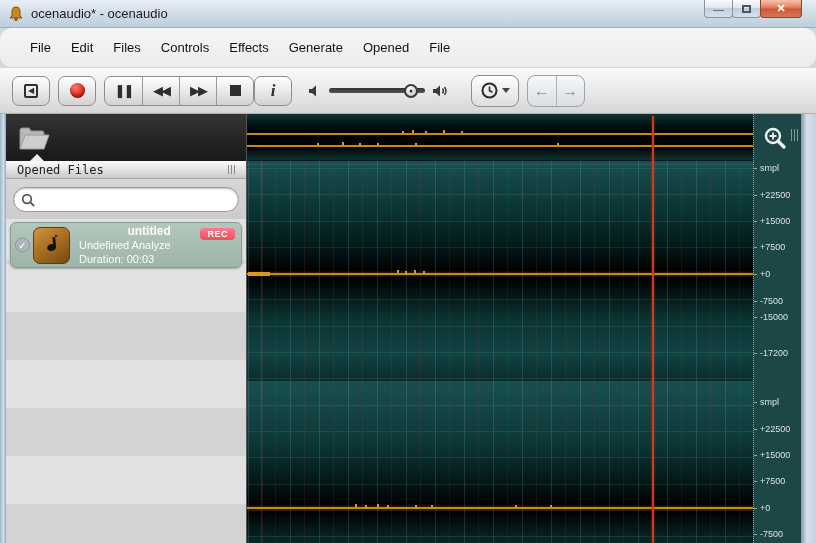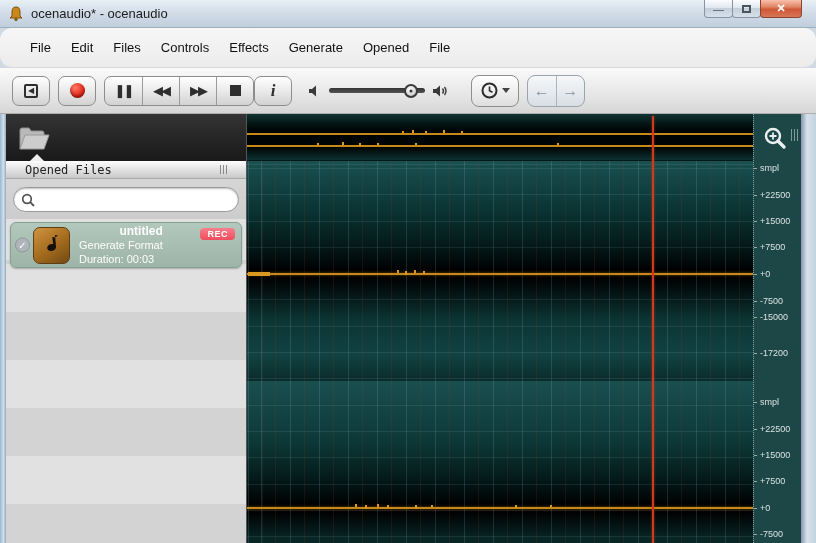--- a/index.html
+++ b/index.html
@@ -57,21 +57,21 @@
 
   
   .content { position:relative; display:flex; height:445px; }
   .edge-l { width:6px; background:linear-gradient(90deg,#9fb6cc,#cfe0ee 60%,#8fa6bc); }
   .edge-r { width:15px; background:linear-gradient(90deg,#8798a8,#d7e2ec 40%,#c3d2df); }
 
   
   .sidebar { width:241px; display:flex; flex-direction:column; background:#dfdfdf; border-right:1px solid #555; }
   .sb-header { position:relative; height:47px; background:linear-gradient(180deg,#343434,#191919); display:flex; align-items:center; padding-left:12px; }
   .sb-notch { position:absolute; left:24px; bottom:0; width:0; height:0; border-left:7px solid transparent; border-right:7px solid transparent; border-bottom:7px solid #efefef; }
-  .sb-titlebar { position:relative; height:18px; background:linear-gradient(180deg,#fdfdfd,#c9c9c9); border-bottom:1px solid #a8a8a8; display:flex; align-items:center; padding:0 19px; font-family:"DejaVu Sans Mono",monospace; font-size:12px; color:#222; }
+  .sb-titlebar { position:relative; height:18px; background:linear-gradient(180deg,#fdfdfd,#c9c9c9); border-bottom:1px solid #a8a8a8; display:flex; align-items:center; padding:0 11px; font-family:"DejaVu Sans Mono",monospace; font-size:12px; color:#222; }
   .grip { margin-left:auto; display:flex; gap:2px; }
   .grip i { width:1px; height:9px; background:#8a8a8a; }
   .sb-search { height:40px; background:linear-gradient(180deg,#d6d6d6,#cccccc); display:flex; align-items:center; justify-content:center; }
   .search-pill { position:relative; width:226px; height:25px; background:#fff; border:1px solid #9a9a9a; border-radius:13px; box-shadow:inset 0 1px 2px rgba(0,0,0,.25); }
   .search-pill svg { position:absolute; left:7px; top:5px; }
   .search-pill input { position:absolute; left:26px; top:2px; width:190px; height:19px; border:none; outline:none; font-size:12px; background:transparent; }
   .file-list { flex:1; background:repeating-linear-gradient(180deg,#e1e1e1 0 48px,#d3d3d3 48px 96px); background-position:0 45px; padding:3px 4px; }
   .file-card { position:relative; height:46px; background:linear-gradient(180deg,#b3c8bd,#9db4a9); border:1px solid #87a094; border-radius:6px; box-shadow:0 1px 2px rgba(0,0,0,.25); display:flex; align-items:center; cursor:pointer; }
   .check-badge { position:absolute; left:4px; top:50%; transform:translateY(-50%); width:15px; height:15px; border-radius:50%; background:#aeb6ba; border:1px solid #8e9699; color:#fff; font-size:10px; display:flex; align-items:center; justify-content:center; }
   .note-tile { width:37px; height:37px; margin-left:22px; border-radius:7px; background:linear-gradient(145deg,#cf9440 0%,#a36a1e 55%,#714a12 100%); border:1px solid #5e3d0e; display:flex; align-items:center; justify-content:center; }
@@ -227,21 +227,21 @@
       <div class="file-list">
         <div class="file-card">
           <span class="check-badge">✓</span>
           <div class="note-tile">
             <svg width="22" height="24" viewBox="0 0 22 24">
               <path d="M14 2 L15 13.5 A4.5 3.5 -15 1 1 12.2 11 L11.3 4 Q15 5 17 2.5 Z" fill="#16100a"></path>
             </svg>
           </div>
           <div class="file-meta">
             <div class="fname">untitled</div>
-            <div>Generate Format</div>
+            <div>Undefined Analyze</div>
             <div>Duration: 00:03</div>
           </div>
           <span class="rec-badge">REC</span>
         </div>
       </div>
     </div>
 
     <div class="main">
 
       <div class="minimap">

